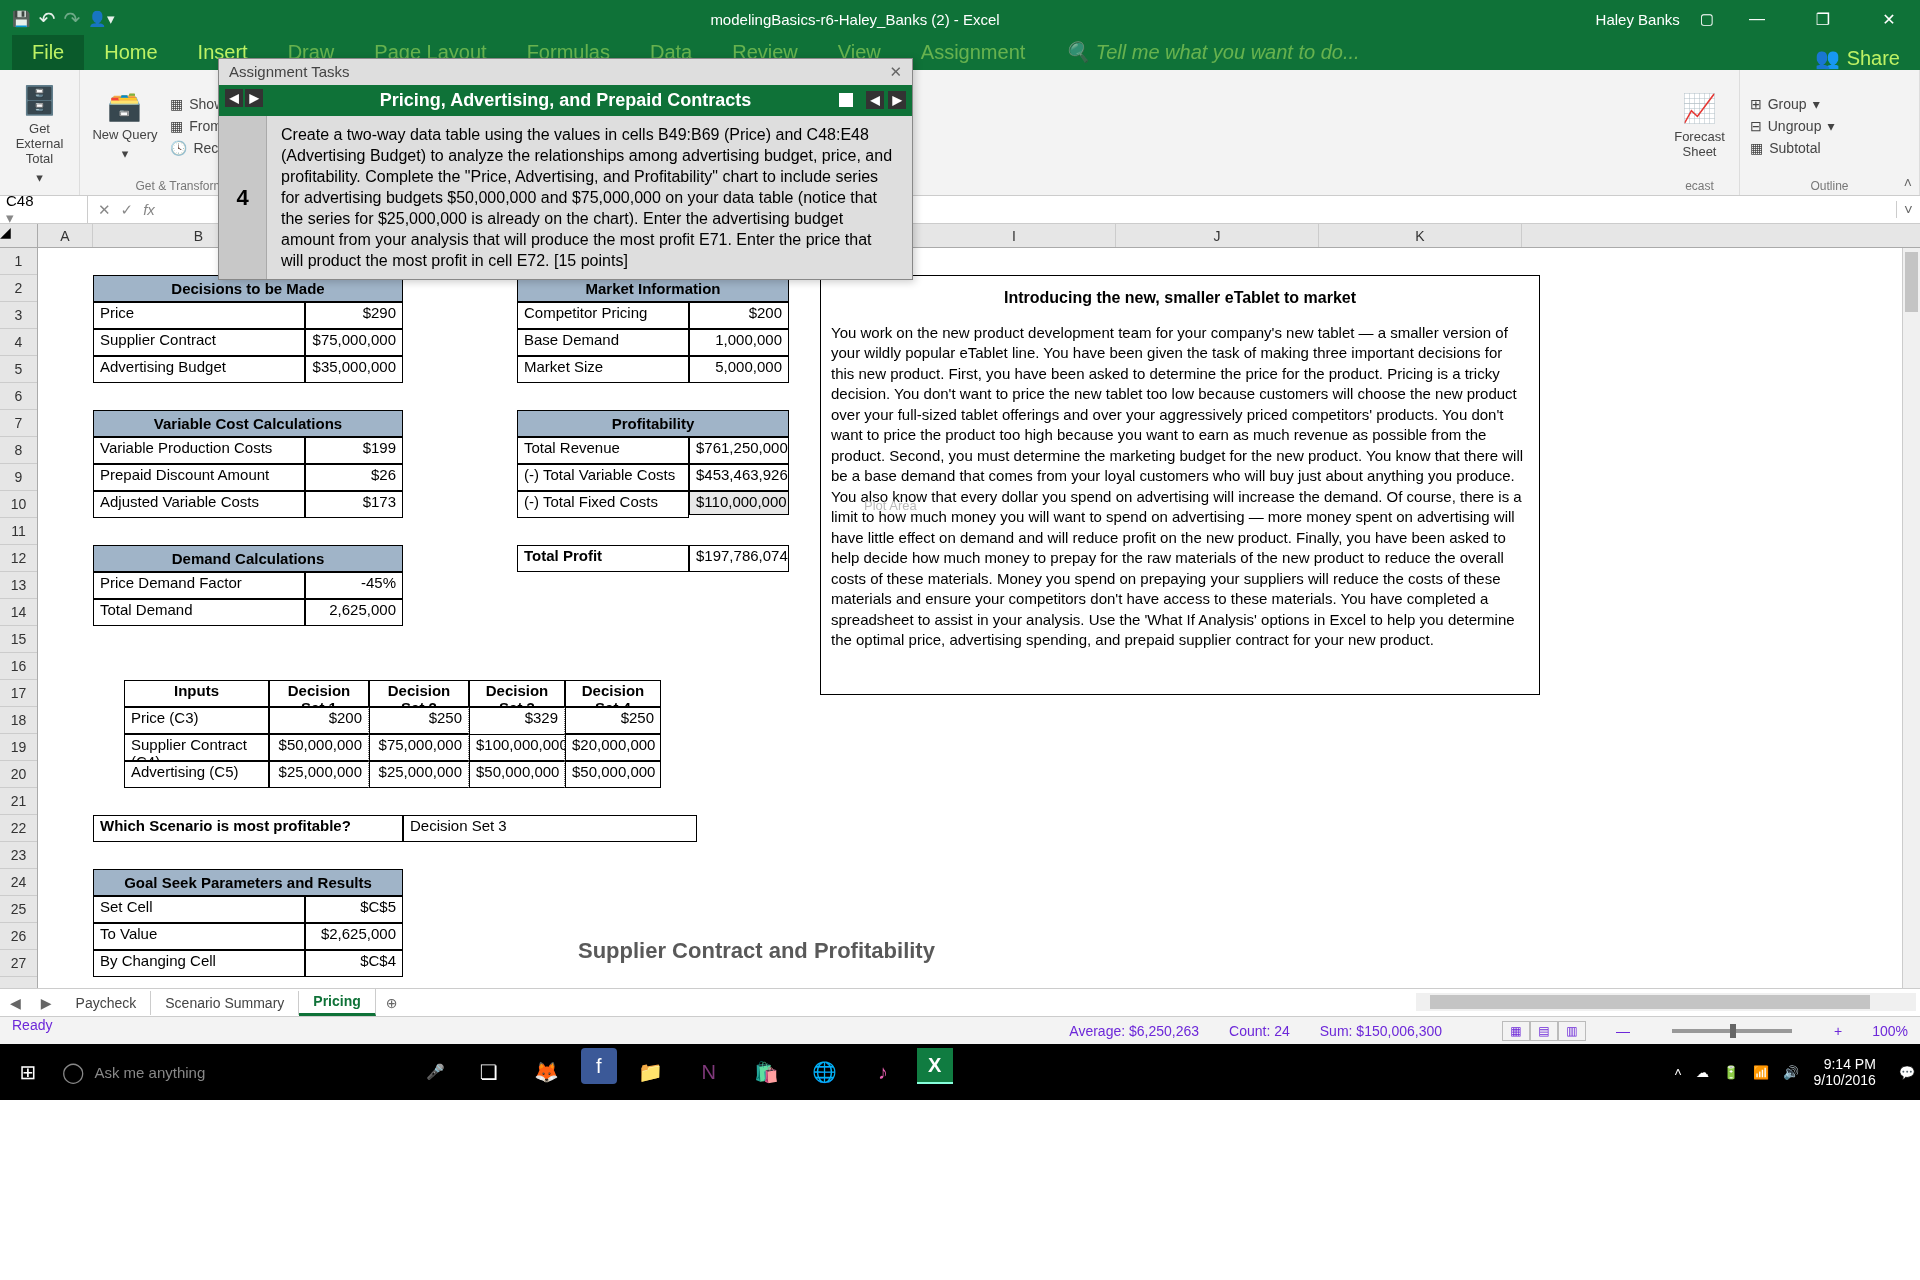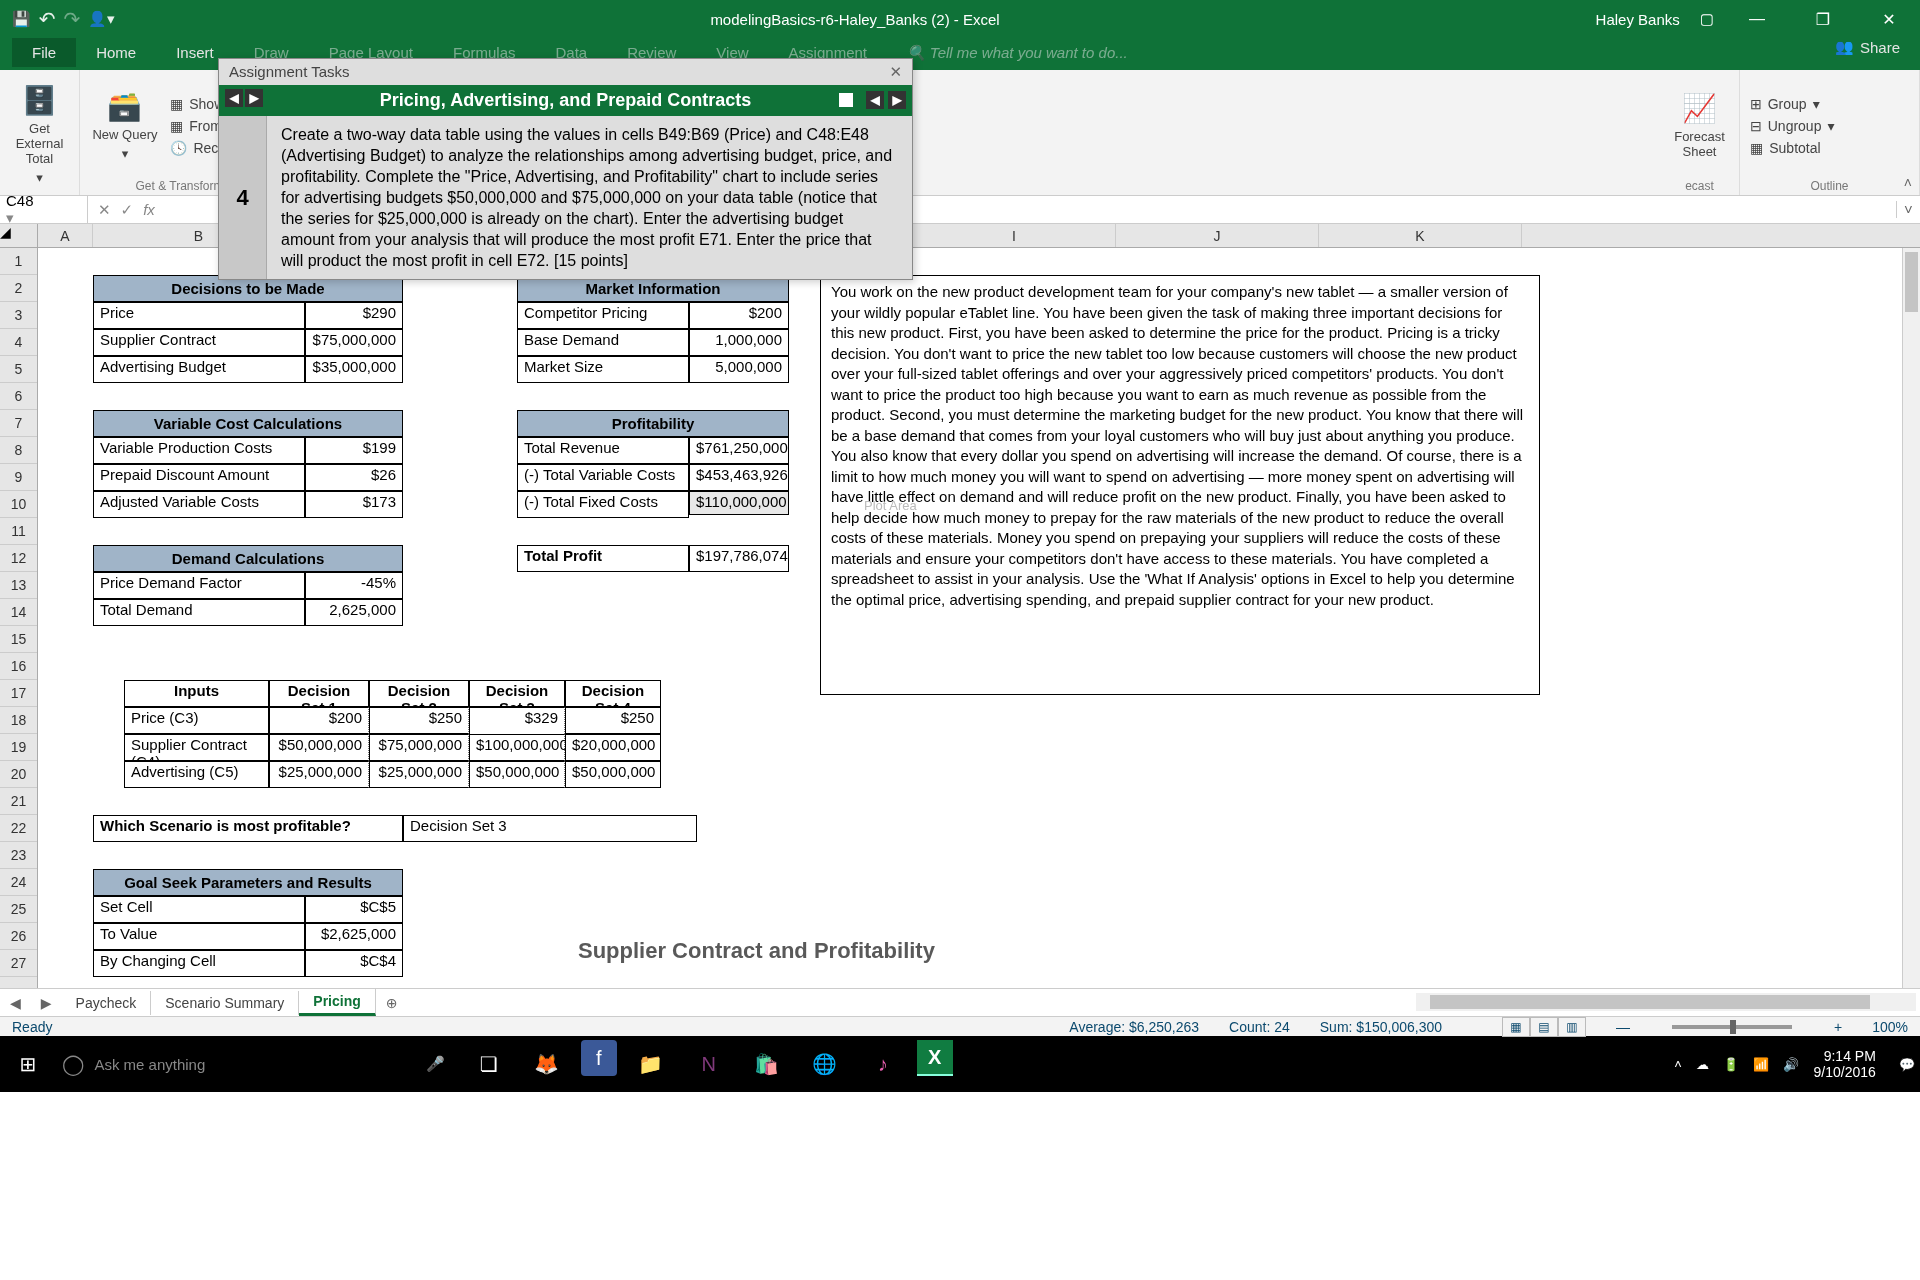--- a/index.html
+++ b/index.html
@@ -7,21 +7,21 @@
 
 
 .titlebar { background: #0f7238; height: 38px; display: flex; align-items: center; color: #fff; font-size: 15px; }
 .titlebar .left-icons { display: flex; gap: 8px; padding-left: 12px; align-items: center; }
 .titlebar .left-icons span { opacity: .9; }
 .titlebar .title { flex: 1; text-align: center; }
 .titlebar .right-section { display: flex; align-items: center; gap: 20px; padding-right: 8px; }
 .titlebar .win-btn { width: 46px; text-align: center; font-size: 16px; }
 
 
-.menubar { background: #0f7238; height: 32px; display: flex; align-items: flex-start; color: #e5e5e5; font-size: 15px; padding-left: 12px; }
+.menubar { background: #0f7238; height: 32px; display: flex; align-items: flex-end; color: #bef264; font-size: 20px; padding-left: 12px; }
 .menubar .menutab { padding: 6px 20px; cursor: pointer; }
 .menubar .menutab.file { background: #0a5a2b; }
 .menubar .share { margin-left: auto; padding-right: 20px; display: flex; align-items: center; gap: 6px; }
 
 
 .ribbon { background: #f3f3f3; height: 126px; border-bottom: 1px solid #ccc; display: flex; position: relative; font-size: 14px; color: #444; }
 .ribbon-group { border-right: 1px solid #ddd; padding: 6px 10px 2px; display: flex; flex-direction: column; }
 .ribbon-group .group-content { flex: 1; display: flex; gap: 10px; }
 .ribbon-group .group-label { text-align: center; font-size: 12px; color: #777; padding-top: 4px; }
 .big-btn { display: flex; flex-direction: column; align-items: center; justify-content: center; width: 70px; gap: 4px; font-size: 13px; text-align: center; }
@@ -71,21 +71,21 @@
 
 
 .sheet-tabs { height: 28px; background: #fff; border-top: 1px solid #ccc; display: flex; align-items: center; font-size: 14px; position: relative; }
 .sheet-tabs .tab-nav { padding: 0 10px; color: #666; }
 .sheet-tabs .tab { padding: 4px 14px; border-right: 1px solid #ccc; color: #444; }
 .sheet-tabs .tab.active { background: #fff; color: #0f7238; font-weight: bold; border-bottom: 3px solid #0f7238; }
 .sheet-tabs .hscroll { position: absolute; right: 4px; top: 4px; width: 500px; height: 18px; background: #f0f0f0; }
 .sheet-tabs .hscroll .thumb { position: absolute; left: 14px; width: 440px; top: 2px; bottom: 2px; background: #c4c4c4; }
 
 
-.statusbar { height: 20px; background: #f3f3f3; border-top: 1px solid #ccc; display: flex; align-items: center; font-size: 14px; color: #0c4a6e; padding: 0 12px; }
+.statusbar { height: 28px; background: #f3f3f3; border-top: 1px solid #ccc; display: flex; font-size: 14px; color: #6d28d9; padding: 0 12px; }
 .statusbar .stats { margin-left: auto; display: flex; gap: 30px; align-items: center; }
 .statusbar .viewbtns { display: flex; gap: 0; margin-left: 30px; }
 .statusbar .viewbtns span { width: 28px; height: 20px; border: 1px solid #bbb; display: inline-flex; align-items: center; justify-content: center; font-size: 12px; }
 .statusbar .zoom-slider { width: 120px; height: 4px; background: #999; margin: 0 12px; position: relative; }
 .statusbar .zoom-slider .zthumb { position: absolute; left: 58px; top: -5px; width: 6px; height: 14px; background: #666; }
 
 
 .taskbar { height: 56px; background: #000; display: flex; align-items: center; color: #fff; font-size: 15px; }
 .taskbar .start { width: 56px; text-align: center; font-size: 20px; }
 .taskbar .search { display: flex; align-items: center; gap: 10px; width: 360px; padding-left: 6px; color: #888; }
@@ -305,20 +305,21 @@
 
       <div class="cells section-header" style="left:55px;top:621px;width:310px;height:27px;line-height:25px">Goal Seek Parameters and Results</div>
       <div class="cells bcell" style="left:55px;top:648px;width:212px;height:27px">Set Cell</div>
       <div class="cells bcell rnum" style="left:267px;top:648px;width:98px;height:27px">$C$5</div>
       <div class="cells bcell" style="left:55px;top:675px;width:212px;height:27px">To Value</div>
       <div class="cells bcell rnum" style="left:267px;top:675px;width:98px;height:27px">$2,625,000</div>
       <div class="cells bcell" style="left:55px;top:702px;width:212px;height:27px">By Changing Cell</div>
       <div class="cells bcell rnum" style="left:267px;top:702px;width:98px;height:27px">$C$4</div>
 
       <div class="cells narrative-box" style="left:782px;top:27px;width:720px;height:420px;overflow:hidden">
+        <div class="narr-title">Introducing the new, smaller eTablet to market</div>
         <div>You work on the new product development team for your company's new tablet — a smaller version of your wildly popular eTablet line. You have been given the task of making three important decisions for this new product. First, you have been asked to determine the price for the product. Pricing is a tricky decision. You don't want to price the new tablet too low because customers will choose the new product over your full-sized tablet offerings and over your aggressively priced competitors' products. You don't want to price the product too high because you want to earn as much revenue as possible from the product. Second, you must determine the marketing budget for the new product. You know that there will be a base demand that comes from your loyal customers who will buy just about anything you produce. You also know that every dollar you spend on advertising will increase the demand. Of course, there is a limit to how much money you will want to spend on advertising — more money spent on advertising will have little effect on demand and will reduce profit on the new product. Finally, you have been asked to help decide how much money to prepay for the raw materials of the new product to reduce the overall costs of these materials. Money you spend on prepaying your suppliers will reduce the costs of these materials and ensure your competitors don't have access to these materials. You have completed a spreadsheet to assist in your analysis. Use the 'What If Analysis' options in Excel to help you determine the optimal price, advertising spending, and prepaid supplier contract for your new product.</div>
       </div>
       <div class="cells" style="left:826px;top:250px;color:#bbb;font-size:13px">Plot Area</div>
 
       <div class="chartlabel" style="left:540px;top:690px">Supplier Contract and Profitability</div>
 
     </div>
   </div>
 
   <div class="sheet-scroll-v">

